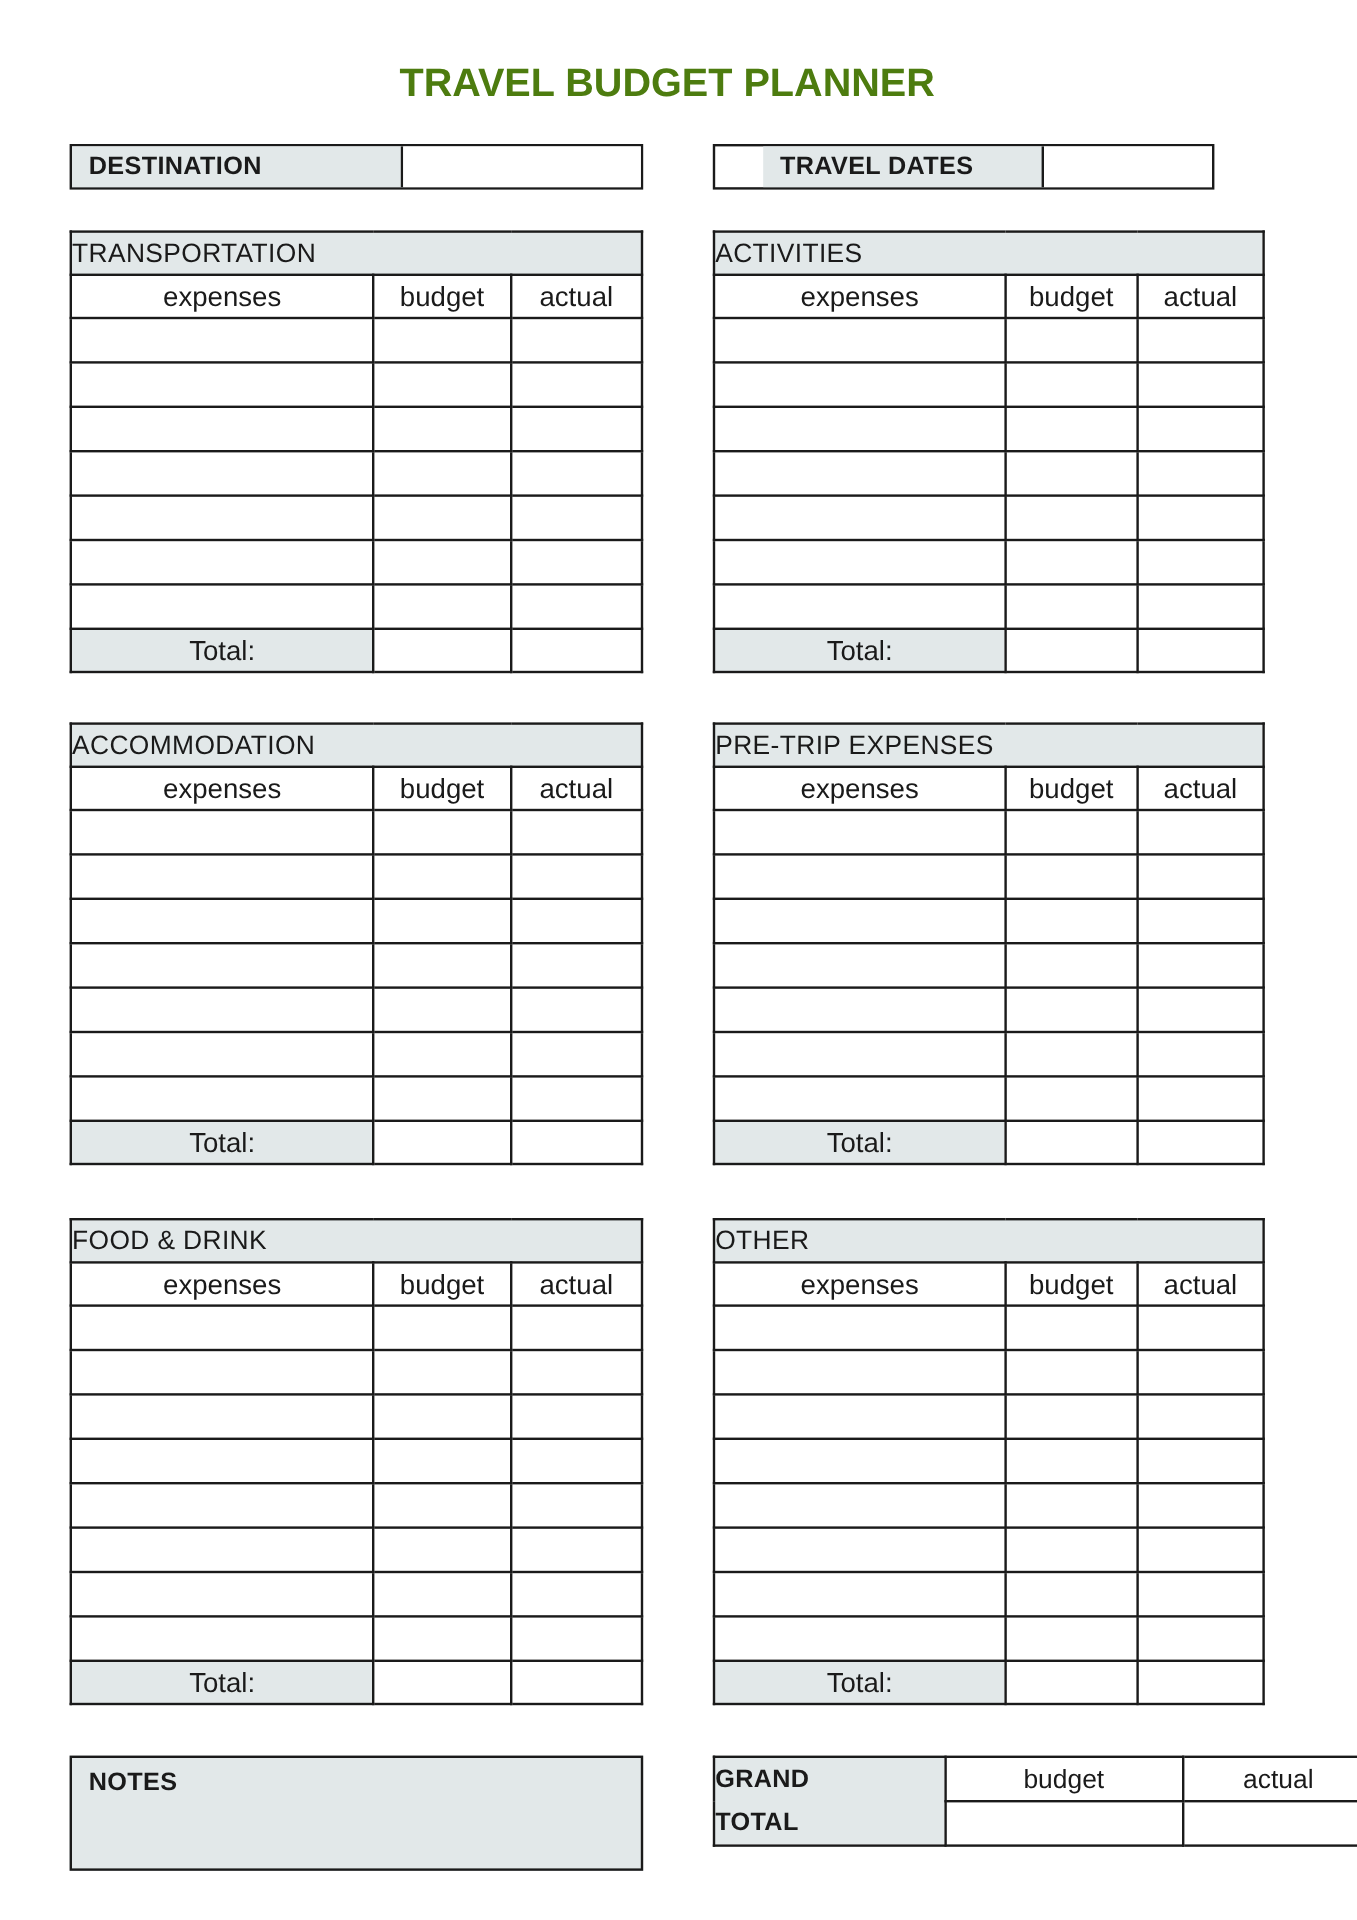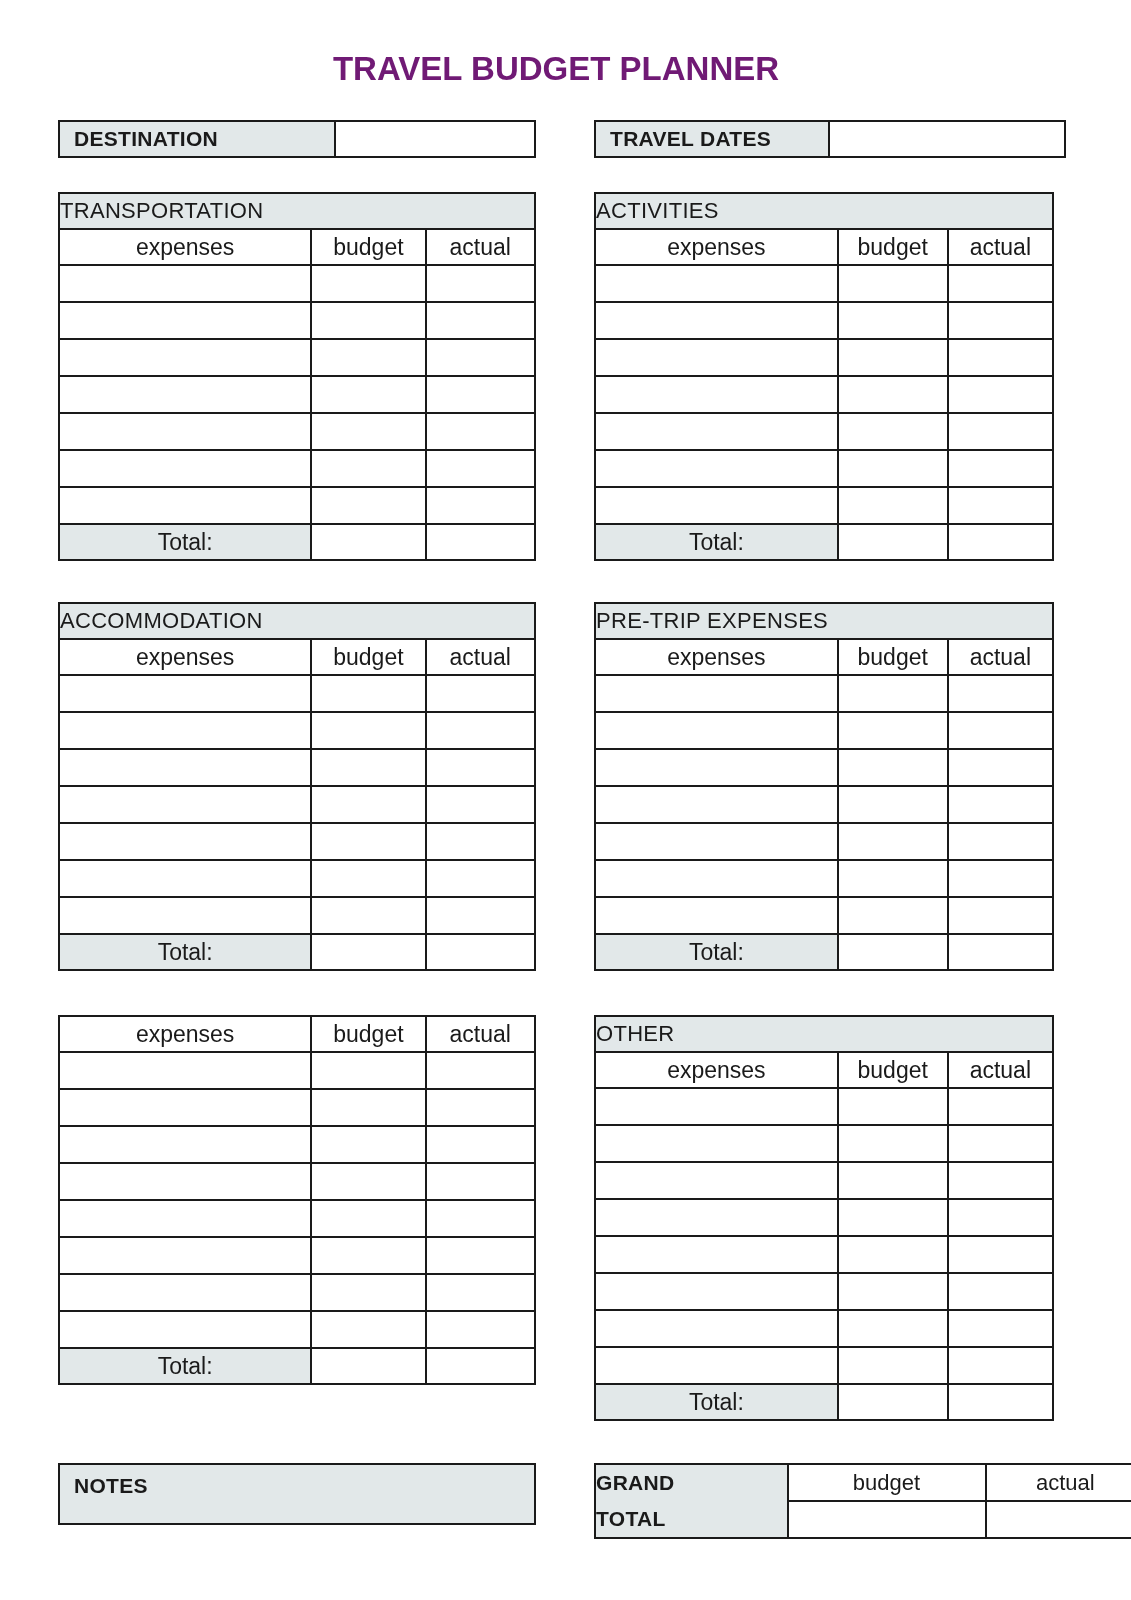--- a/index.html
+++ b/index.html
@@ -13,21 +13,21 @@
     width:1131px;height:1600px;
     background:#ffffff;
     font-family:"Liberation Sans",sans-serif;
     color:var(--text);
     overflow:hidden;
   }
   .page-title{
     position:absolute;top:50px;left:0;width:1112px;
     text-align:center;
     font-size:33px;font-weight:bold;letter-spacing:0px;
-    color:#701a75;
+    color:#4d7c0f;
   }
   
   .field-box{
     position:absolute;top:120px;height:38px;
     display:flex;box-sizing:border-box;
     border:2px solid var(--border);
     background:#fff;
   }
   .field-box .field-label{
     background:var(--fill);
@@ -67,21 +67,21 @@
   tr.total-row td{height:34px;}
   td.total-label{
     background:var(--fill) !important;
     text-align:center;vertical-align:middle;
     font-size:23px;font-weight:normal;
   }
 
   
   .notes-box{
     position:absolute;left:58px;top:1463px;
-    width:478px;height:62px;box-sizing:border-box;
+    width:478px;height:96px;box-sizing:border-box;
     border:2px solid var(--border);
     background:var(--fill);
   }
   .notes-box .notes-label{
     padding:9px 0 0 14px;
     font-weight:bold;font-size:21px;letter-spacing:0.3px;
   }
 
   
   table.grand{
@@ -109,21 +109,21 @@
 <body>
 
 <div class="page">
 
   <div class="page-title">TRAVEL BUDGET PLANNER</div>
 
   <div class="field-box" style="left:58px;width:478px;">
     <div class="field-label" style="width:276px;">DESTINATION</div>
     <div class="field-value"></div>
   </div>
-  <div class="field-box" style="left:594px;width:472px;">
+  <div class="field-box" style="left:594px;width:418px;padding-left:40px;">
     <div class="field-label" style="width:234px;">TRAVEL DATES</div>
     <div class="field-value"></div>
   </div>
 
   <table class="section t-left" style="top:192px;">
     <colgroup>
         <col class="c1">
         <col class="c2">
         <col class="c3">
       </colgroup>
@@ -353,20 +353,23 @@
   </tbody>
     </table>
 
   <table class="section t-left" style="top:1015px;">
     <colgroup>
         <col class="c1">
         <col class="c2">
         <col class="c3">
       </colgroup>
     <tbody>
+        <tr>
+          <td colspan="3" class="title-cell">FOOD &amp; DRINK</td>
+        </tr>
     <tr class="colhead-row">
       <td>expenses</td>
       <td>budget</td>
       <td>actual</td>
     </tr>
     <tr class="data-row">
           <td></td>
           <td></td>
           <td></td>
         </tr>

